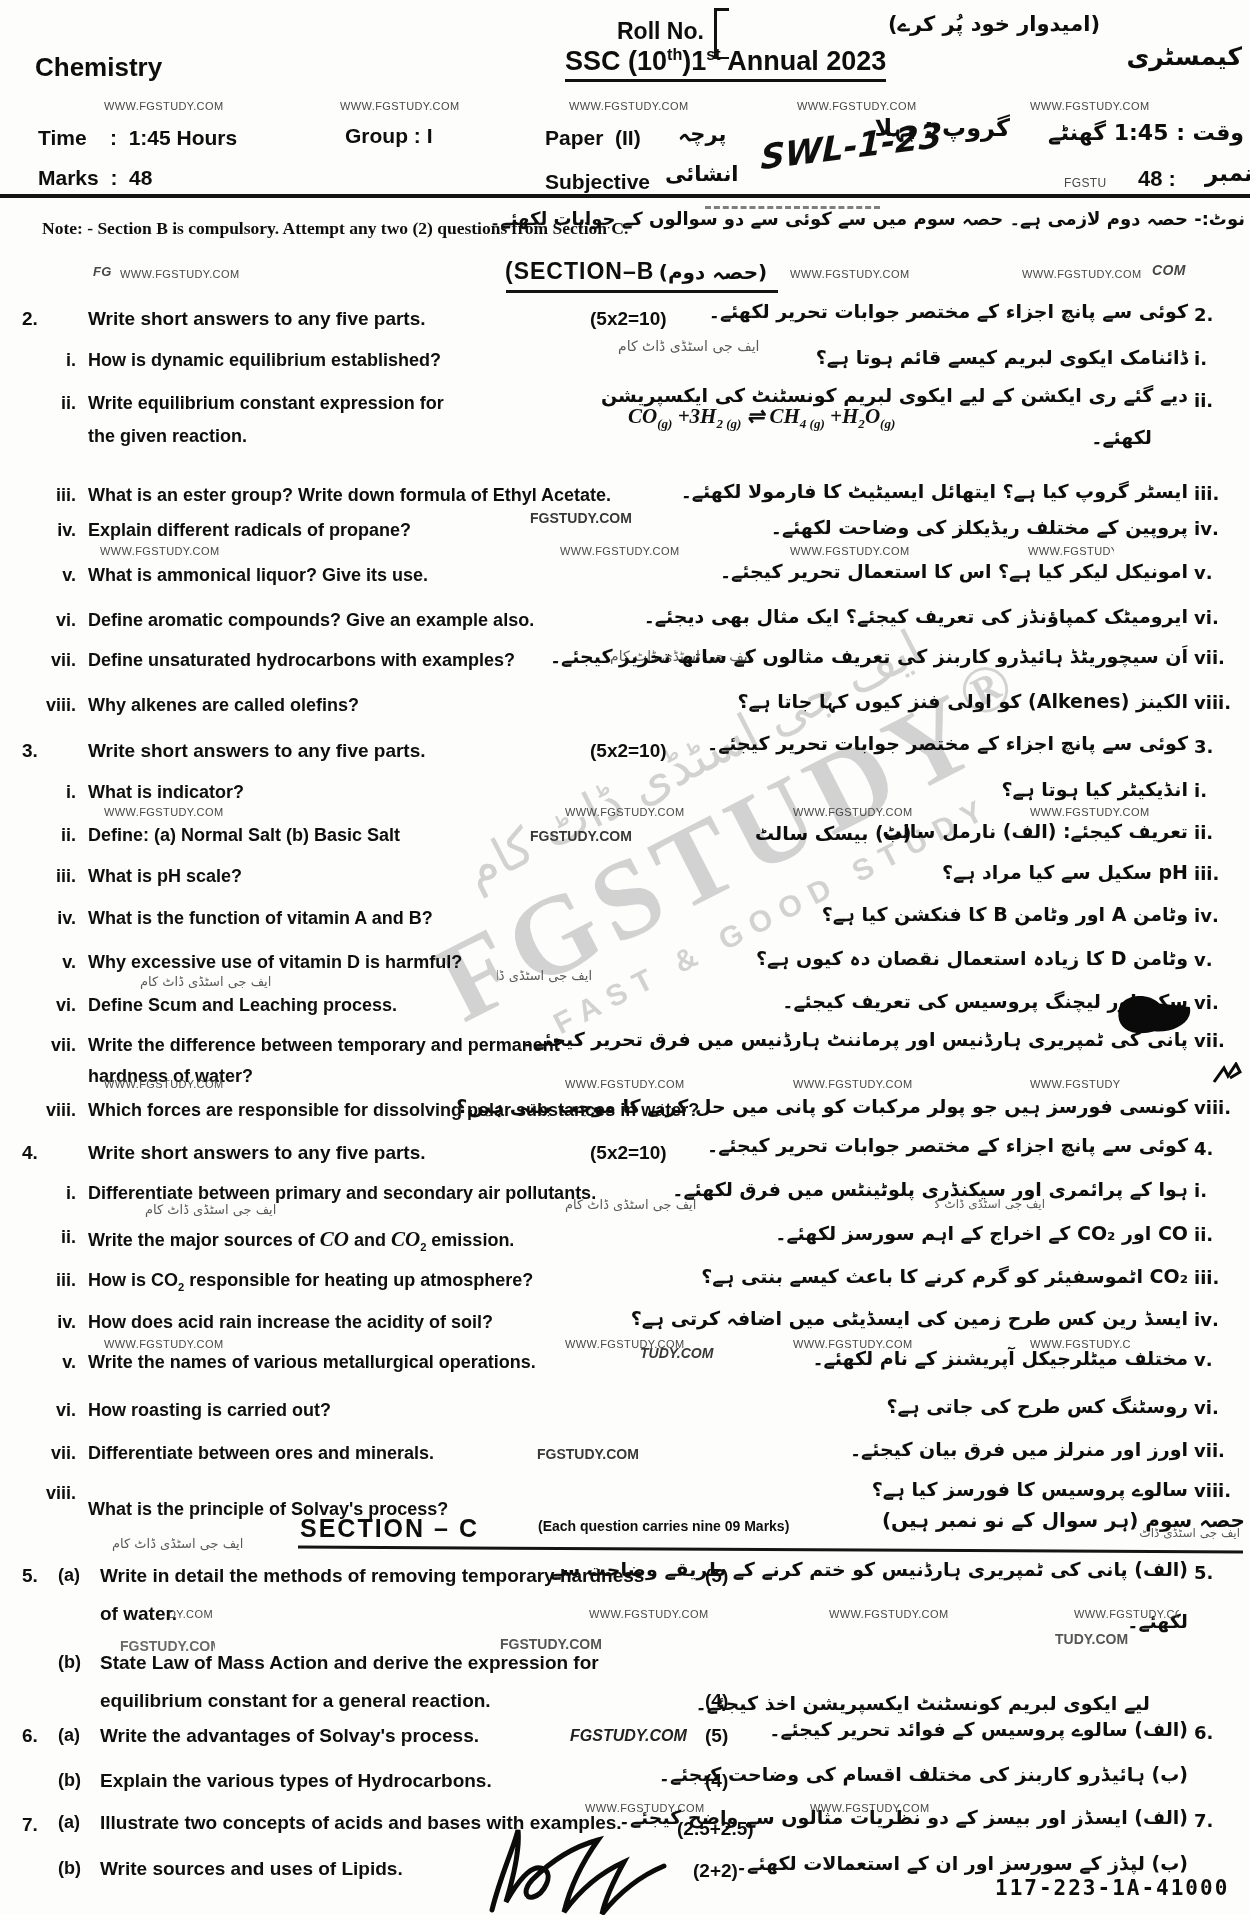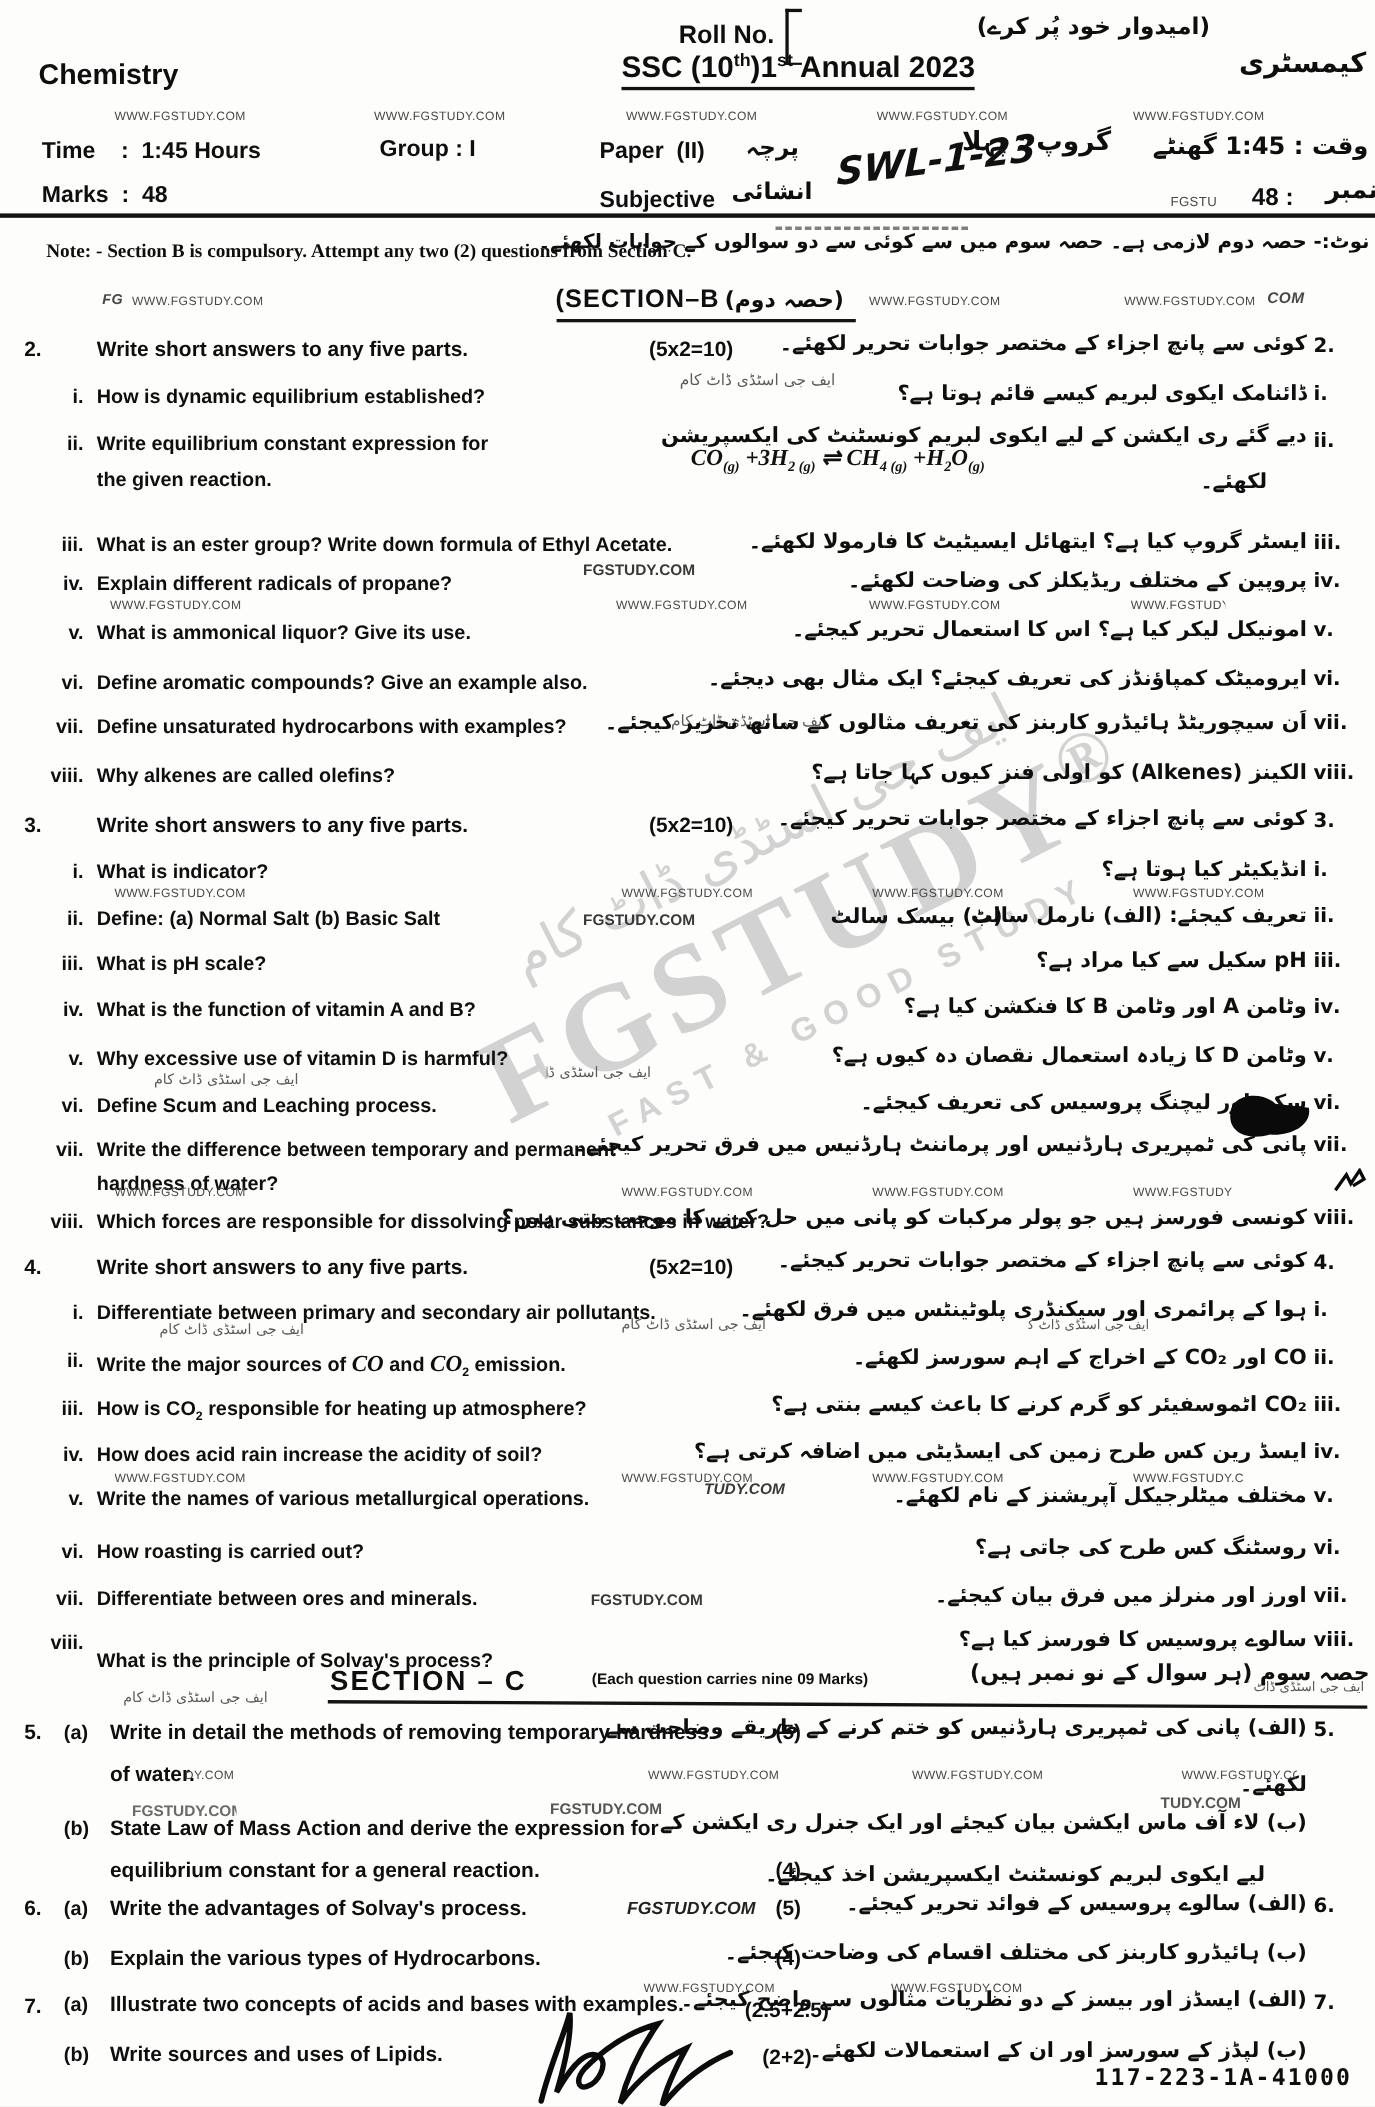--- a/index.html
+++ b/index.html
@@ -289,21 +289,20 @@
   <div class="wm" style="left:589px;top:1608px;">WWW.FGSTUDY.COM</div>
   <div class="wm" style="left:829px;top:1608px;">WWW.FGSTUDY.COM</div>
   <div class="wm" style="left:1074px;top:1608px;width:105px;overflow:hidden;">WWW.FGSTUDY.COM</div>
 
   <div class="wm-site" style="left:120px;top:1638px;width:95px;overflow:hidden;color:#6a6a6a;">FGSTUDY.COM</div>
   <div class="wm-site" style="left:500px;top:1636px;color:#555;">FGSTUDY.COM</div>
   <div class="wm-site" style="left:1055px;top:1631px;color:#555;">TUDY.COM</div>
 
   <div class="abs en" style="left:58px;top:1652px;font-size:18px;">(b)</div>
   <div class="abs en" style="left:100px;top:1652px;font-size:19px;">State Law of Mass Action and derive the expression for</div>
-  <div class="ur-line ur" style="top:1645px;">(ب)   لاء آف ماس ایکشن بیان کیجئے اور ایک جنرل ری ایکشن کے</div>
   <div class="abs en" style="left:100px;top:1690px;font-size:19px;">equilibrium constant for a general reaction.</div>
   <div class="marks en" style="left:705px;top:1690px;">(4)</div>
   <div class="ur-line ur" style="top:1692px;right:100px;">لیے ایکوی لبریم کونسٹنٹ ایکسپریشن اخذ کیجئے۔</div>
 
   <div class="qnum en" style="top:1725px;">6.</div>
   <div class="abs en" style="left:58px;top:1725px;font-size:18px;">(a)</div>
   <div class="abs en" style="left:100px;top:1725px;font-size:19px;">Write the advantages of Solvay's process.</div>
   <div class="wm-site" style="left:570px;top:1727px;font-size:16px;font-style:italic;color:#222;">FGSTUDY.COM</div>
   <div class="marks en" style="left:705px;top:1725px;">(5)</div>
   <div class="ur-line ur" style="top:1718px;">(الف)   سالوے پروسیس کے فوائد تحریر کیجئے۔</div>

